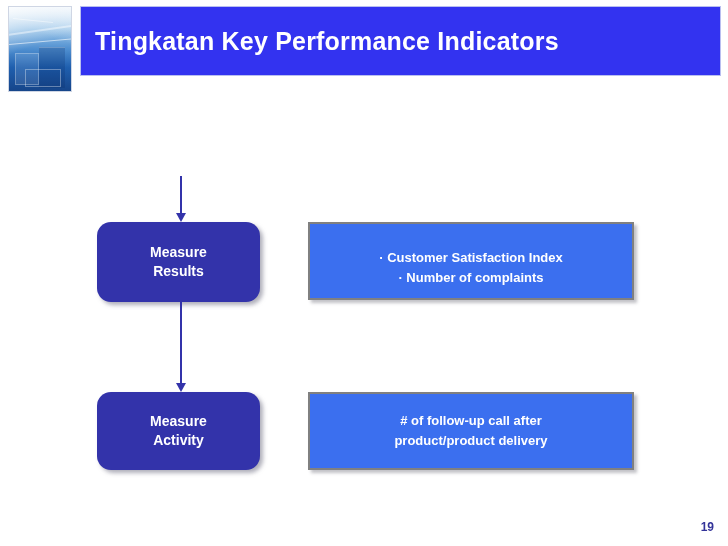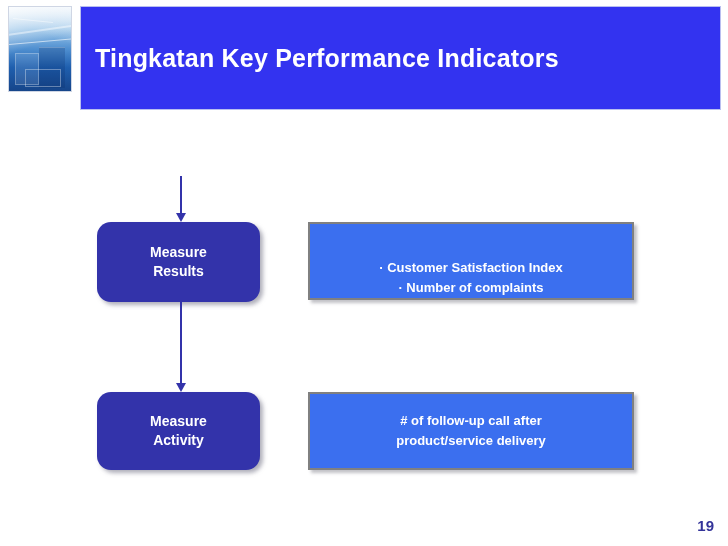--- a/index.html
+++ b/index.html
@@ -50,21 +50,21 @@
   #logo-box .blk3 {
     position: absolute; left: 16px; top: 62px; width: 34px; height: 16px;
     border: 1px solid rgba(255,255,255,0.35);
   }
 
   #title-bar {
     position: absolute;
     left: 80px;
     top: 6px;
     width: 641px;
-    height: 104px;
+    height: 70px;
     background: #3333f0;
     border: 1px solid #b9bff0;
     box-sizing: border-box;
     display: flex;
     align-items: center;
   }
   #title-text {
     color: #ffffff;
     font-size: 25px;
     font-weight: bold;
@@ -97,21 +97,21 @@
   .kpi-box {
     position: absolute;
     background: #3b6fef;
     border: 2px solid #808080;
     box-shadow: 3px 3px 3px rgba(120,120,130,0.45);
     color: #ffffff;
     font-size: 13px;
     font-weight: bold;
     line-height: 20px;
     display: flex;
-    align-items: flex-end;
+    align-items: center;
     justify-content: center;
     text-align: center;
     box-sizing: border-box;
     padding-top: 13px;
   }
   #kpi-results  { left: 308px; top: 222px; width: 326px; height: 78px; }
   #kpi-activity { left: 308px; top: 392px; width: 326px; height: 78px; }
   #kpi-activity { align-items: center; padding-top: 0; }
   .kpi-box .lines { white-space: pre-line; }
 
@@ -143,21 +143,21 @@
   #conn-2 { top: 302px; height: 90px; }
   #conn-2 .stem { height: 82px; }
   #conn-2 .head { top: 81px; }
 
   
   #page-number {
     position: absolute;
     right: 14px;
     bottom: 12px;
     color: #333399;
-    font-size: 15px;
+    font-size: 12px;
     font-weight: bold;
   }
 </style>
 </head>
 <body>
 
 <div id="slide">
 
   <div id="logo-box">
     <span class="streak s1"></span>
@@ -193,18 +193,18 @@
     <span class="head"></span>
   </div>
 
   <div id="box-activity" class="flow-box">
     <span class="lines" style="white-space: pre-line;">Measure
 Activity</span>
   </div>
 
   <div id="kpi-activity" class="kpi-box">
     <span class="lines"># of follow-up call after
-product/service delivery</span>
+product/product delivery</span>
   </div>
 
   <div id="page-number">19</div>
 
 </div>
 
 </body></html>

